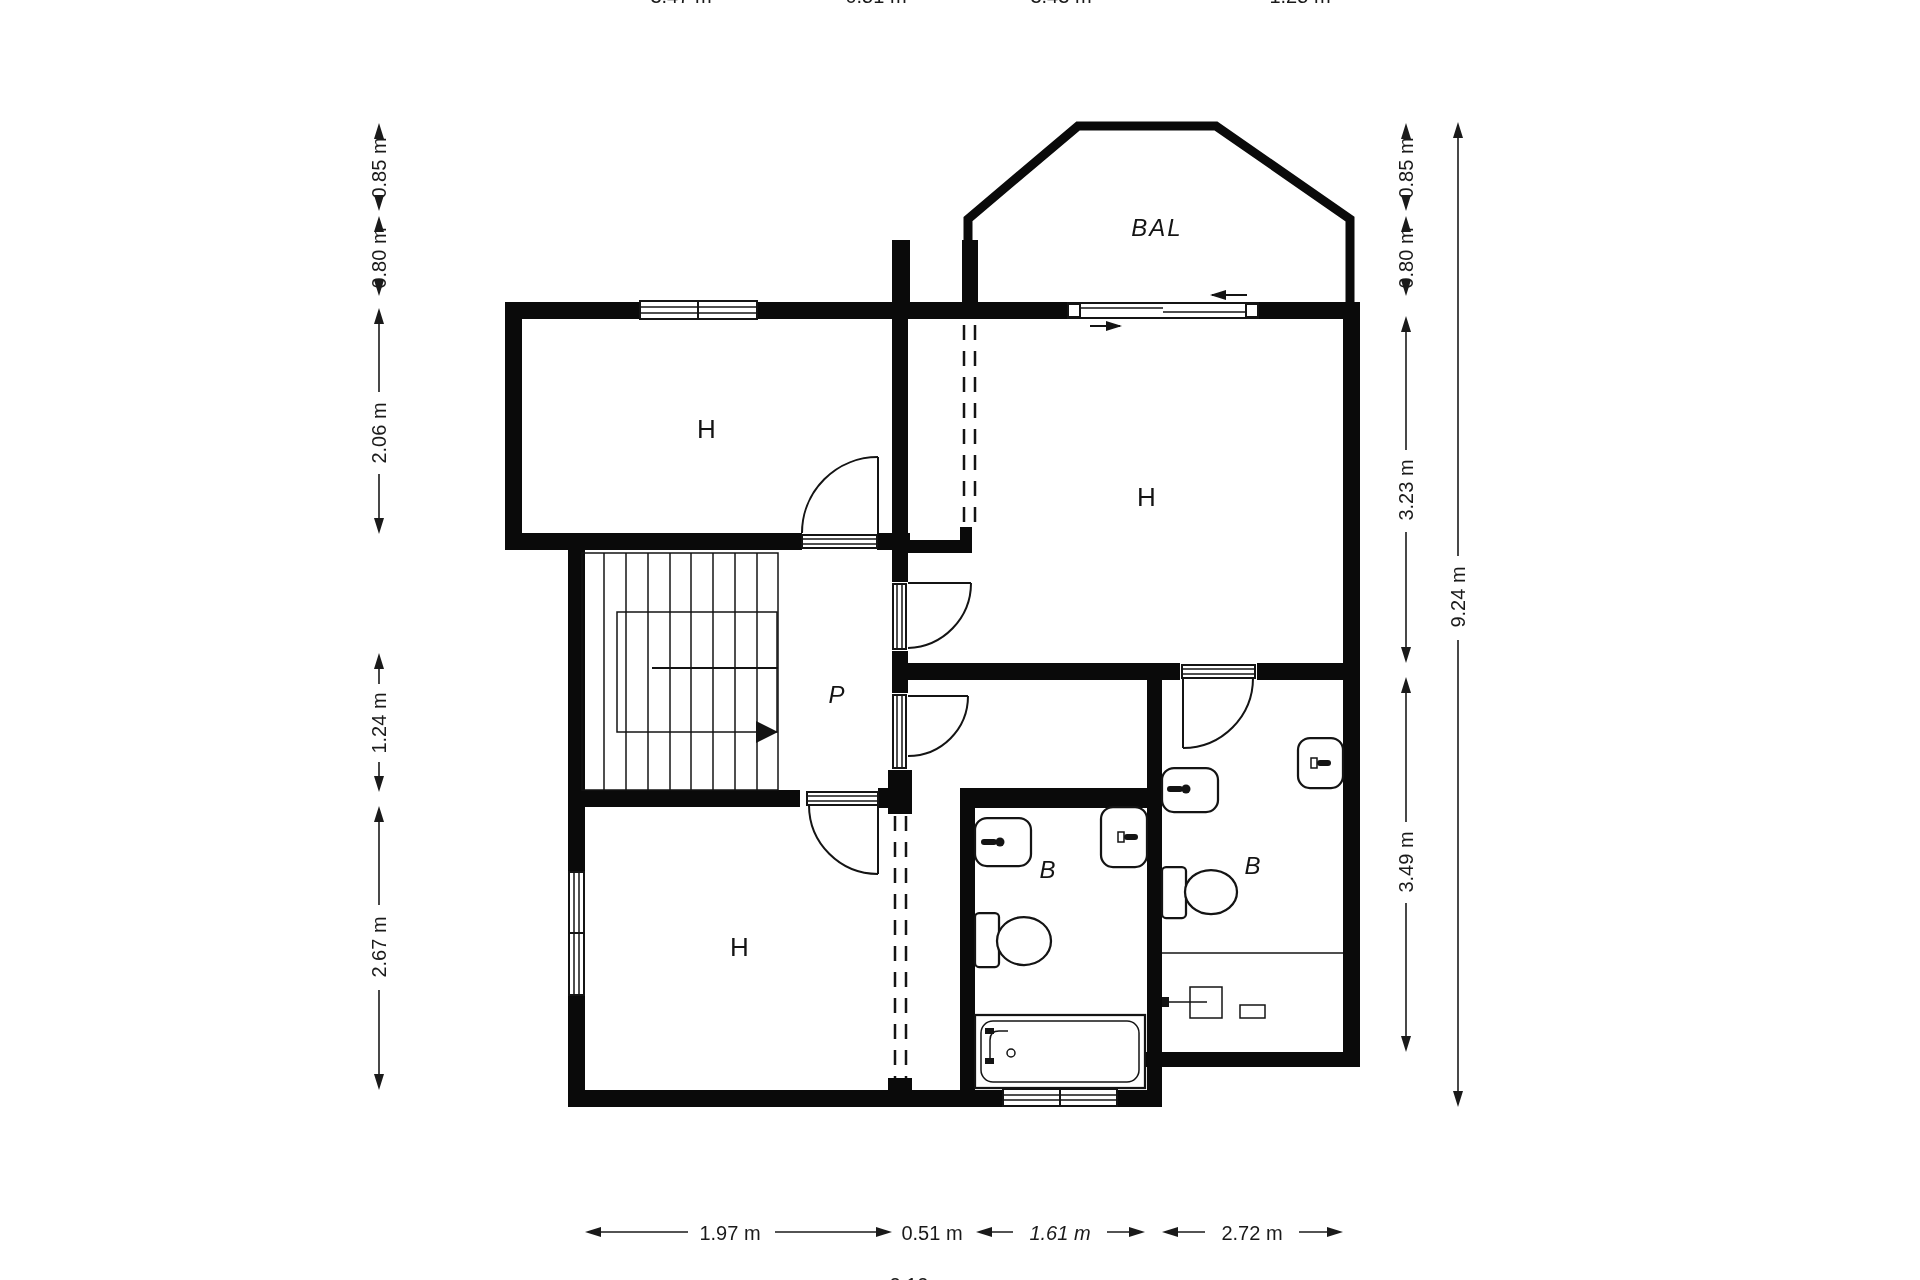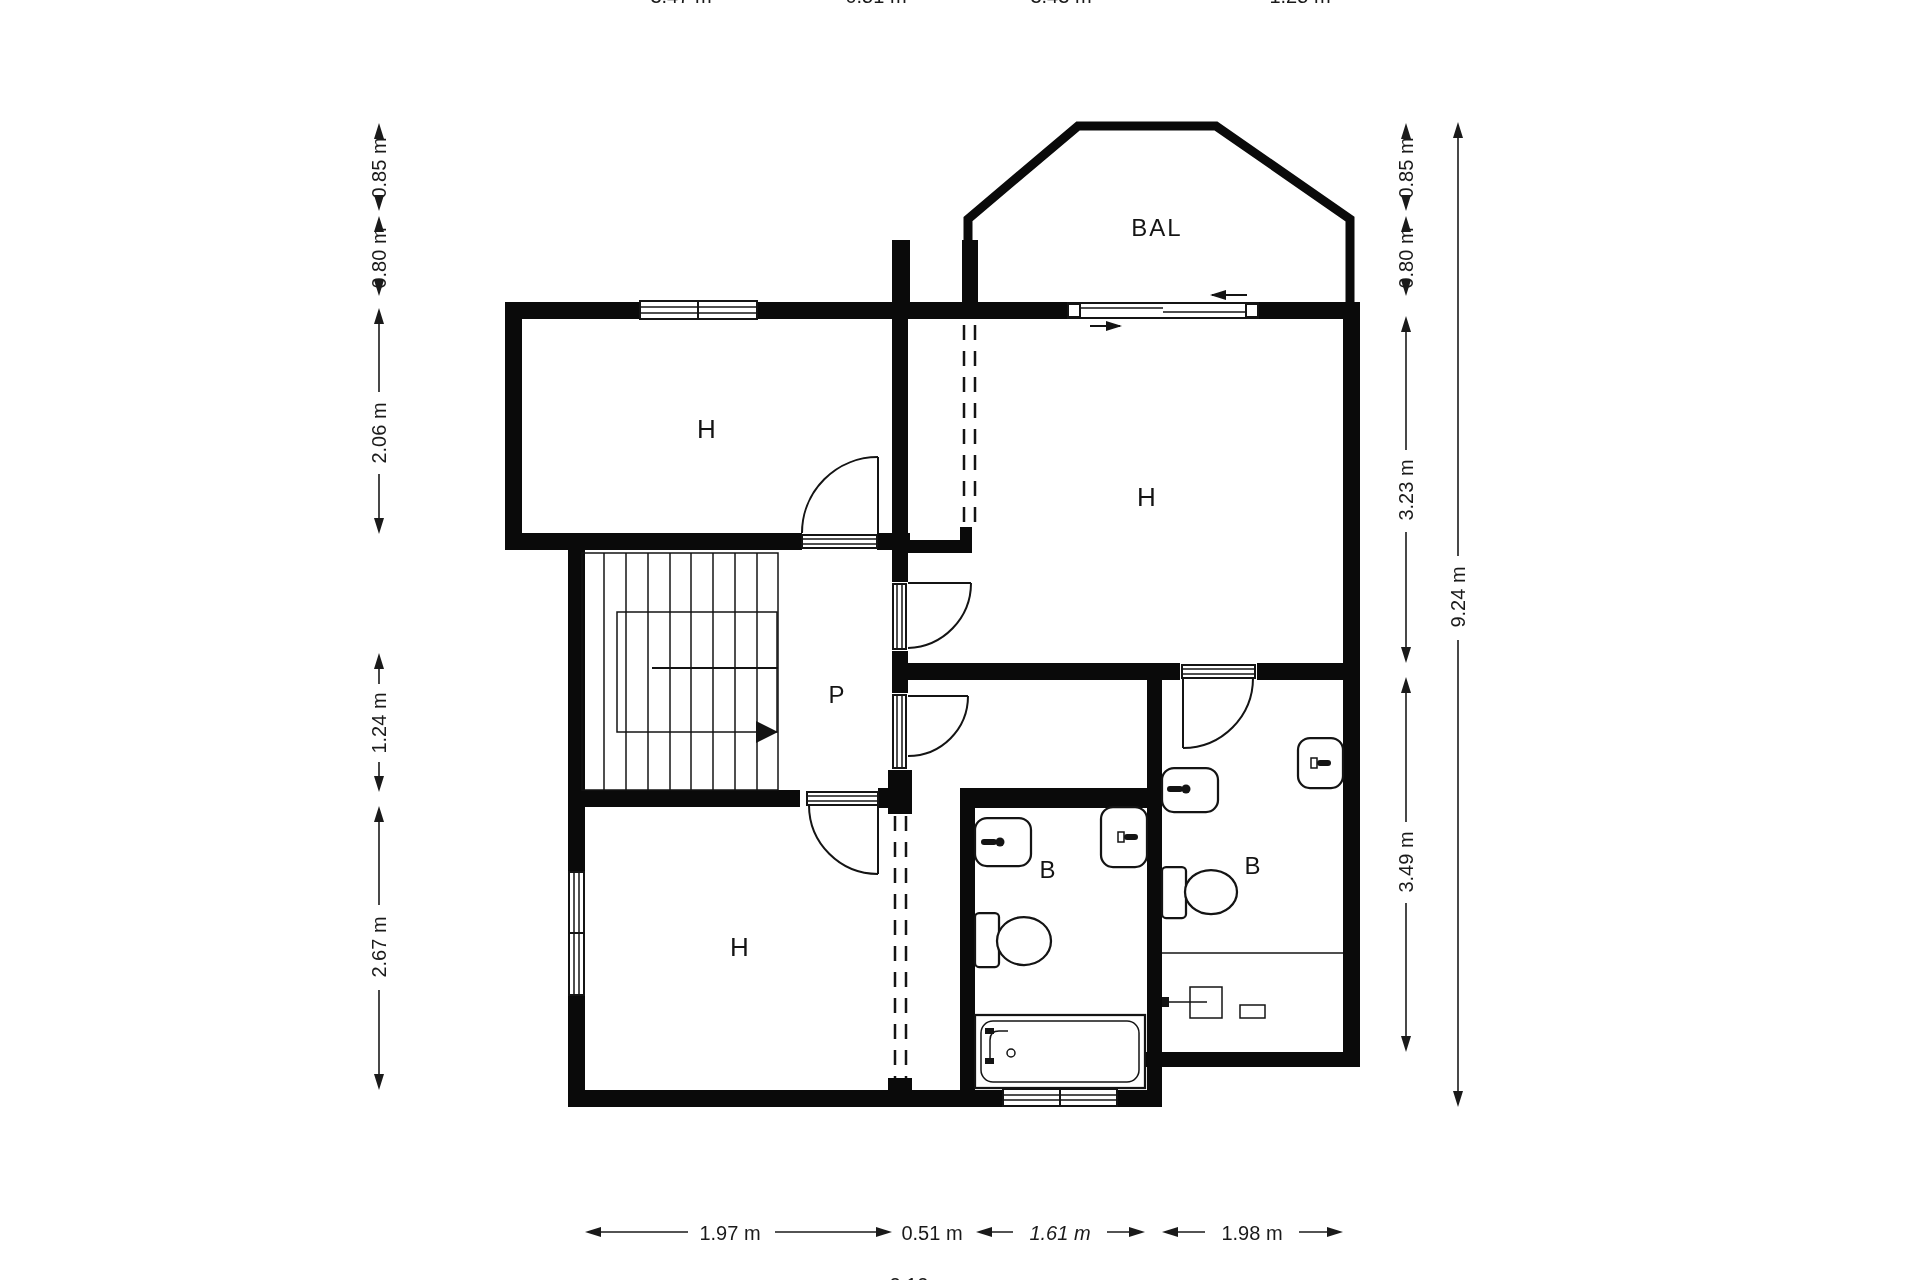--- a/index.html
+++ b/index.html
@@ -14,21 +14,21 @@
   .ln15{stroke:var(--line);stroke-width:1.5;fill:none;}
   .thick{stroke:var(--wall);stroke-width:9;fill:none;}
   .winbox{fill:#ffffff;stroke:var(--line);stroke-width:2;}
   .dashln{stroke:var(--line);stroke-width:2.5;fill:none;stroke-dasharray:15 11;}
   .fix{fill:#ffffff;stroke:var(--line);stroke-width:2.25;}
   .fill{fill:var(--line);stroke:none;}
   .dimln{stroke:var(--dim);stroke-width:1.6;fill:none;}
   .dimarr{fill:var(--dim);stroke:none;}
   .lbl{position:absolute;transform:translate(-50%,-50%);color:var(--line);
        font-size:26px;letter-spacing:1px;white-space:nowrap;}
-  .lbl.small{font-size:24px;}
+  .lbl.small{font-size:24px;font-style:italic;}
   .dimlbl{position:absolute;transform:translate(-50%,-50%);color:var(--dim);
           font-size:20px;white-space:nowrap;}
   .dimlbl.rot{transform:translate(-50%,-50%) rotate(-90deg);}
 </style>
 </head>
 <body>
 
 <div id="stage">
 
   <svg id="plansvg" viewBox="0 0 1920 1280">
@@ -298,21 +298,21 @@
 
   <span class="dimlbl rot" style="left:1406px;top:168px;">0.85 m</span>
   <span class="dimlbl rot" style="left:1406px;top:258px;">0.80 m</span>
   <span class="dimlbl rot" style="left:1406px;top:490px;">3.23 m</span>
   <span class="dimlbl rot" style="left:1406px;top:862px;">3.49 m</span>
   <span class="dimlbl rot" style="left:1458px;top:597px;">9.24 m</span>
 
   <span class="dimlbl" style="left:730px;top:1233px;">1.97 m</span>
   <span class="dimlbl" style="left:932px;top:1233px;">0.51 m</span>
   <span class="dimlbl" style="left:1060px;top:1233px;font-style:italic;">1.61 m</span>
-  <span class="dimlbl" style="left:1252px;top:1233px;">1.98 m</span>
+  <span class="dimlbl" style="left:1252px;top:1233px;">2.72 m</span>
   <span class="dimlbl" style="left:920px;top:1285px;">2.12 m</span>
 
   <span class="dimlbl" style="left:681px;top:-4px;">3.47 m</span>
   <span class="dimlbl" style="left:876px;top:-4px;">0.51 m</span>
   <span class="dimlbl" style="left:1061px;top:-4px;">3.43 m</span>
   <span class="dimlbl" style="left:1300px;top:-4px;">1.25 m</span>
 
 </div>
 
 </body></html>

